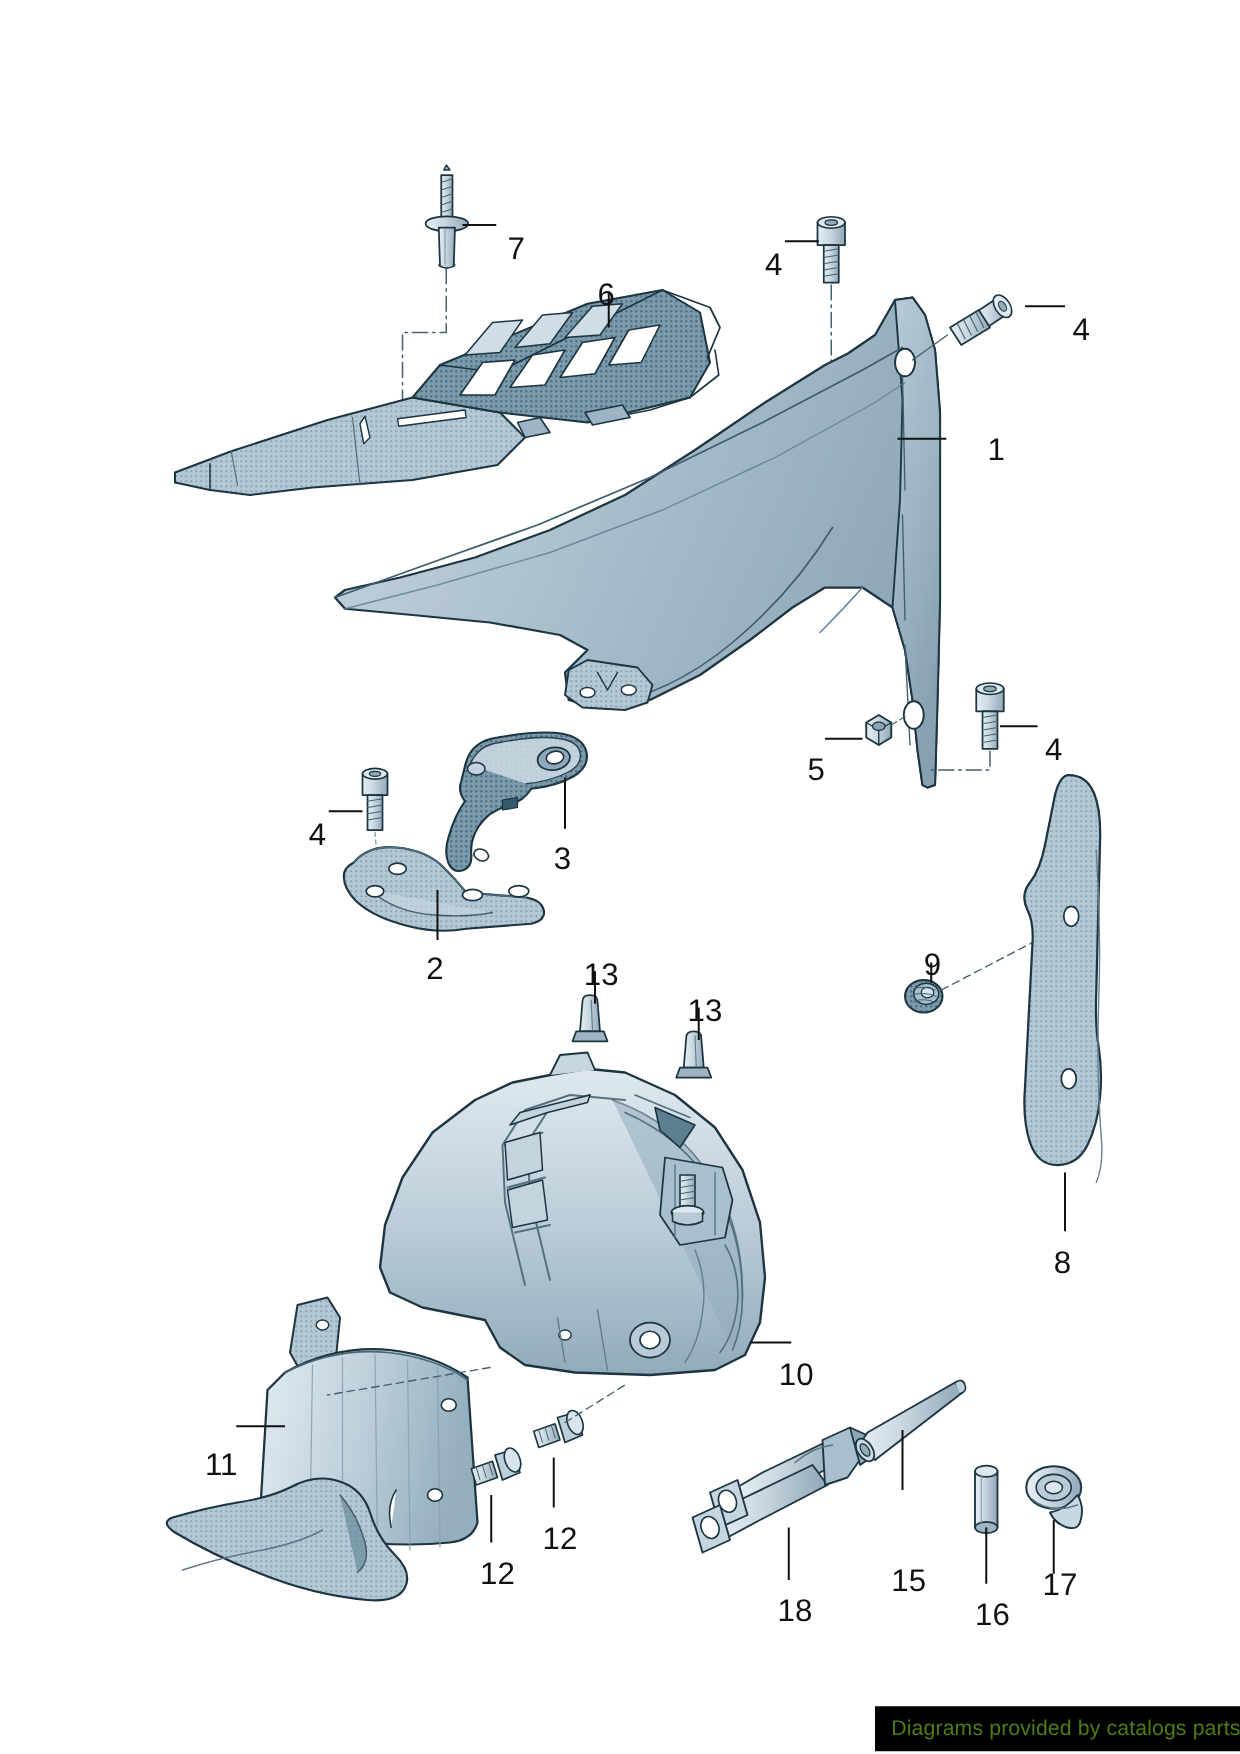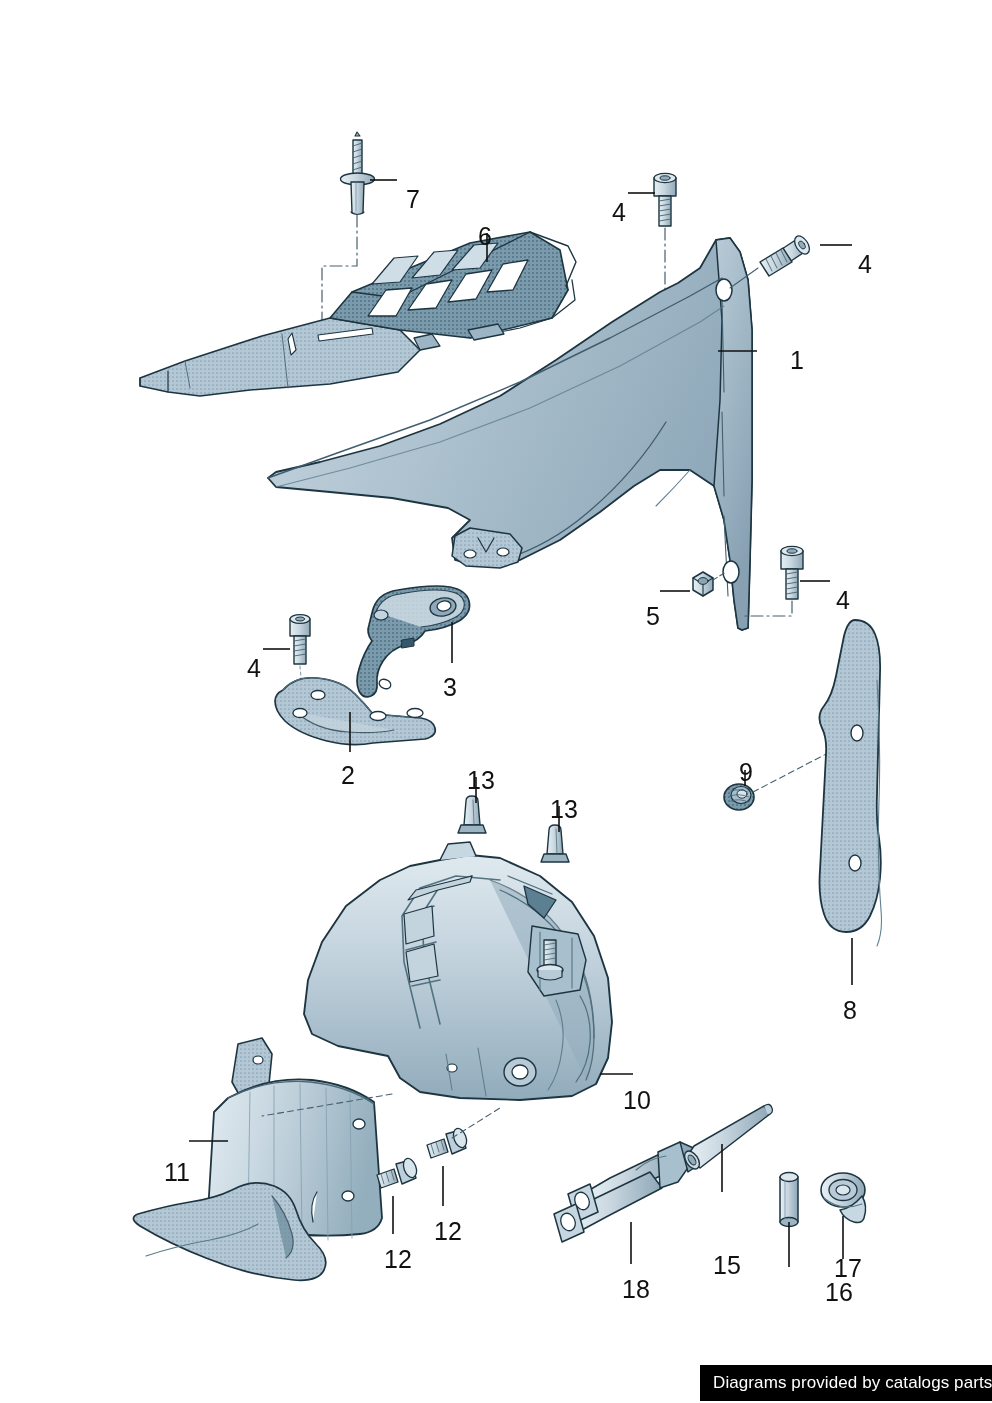--- a/index.html
+++ b/index.html
@@ -15,21 +15,21 @@
     position:absolute;
     font-family:"Liberation Sans","DejaVu Sans",sans-serif;
     font-size:25px;color:#111111;line-height:1;
     white-space:nowrap;user-select:none;
   }
   #footer-banner{
     position:absolute;left:700px;top:1365px;width:292px;height:36px;
     background:#000000;display:flex;align-items:center;
   }
   #footer-banner .bannertext{
-    color:#ffffff;font-size:17px;padding-left:13px;
+    color:#4d7c0f;font-size:17px;padding-left:13px;
     font-family:"Liberation Sans","DejaVu Sans",sans-serif;
     letter-spacing:.1px;white-space:nowrap;
   }
 </style>
 </head>
 <body>
 
 <div id="diagram-root">
 
 <svg class="sheet" viewBox="0 0 992 1403" xmlns="http://www.w3.org/2000/svg">
@@ -483,21 +483,21 @@
       <div class="lbl" style="left: 843px; top: 998px;">8</div>
       <div class="lbl" style="left: 739px; top: 760px;">9</div>
       <div class="lbl" style="left: 623px; top: 1088px;">10</div>
       <div class="lbl" style="left: 164px; top: 1160px; text-align: right;">11</div>
       <div class="lbl" style="left: 384px; top: 1247px;">12</div>
       <div class="lbl" style="left: 434px; top: 1219px;">12</div>
       <div class="lbl" style="left: 467px; top: 768px;">13</div>
       <div class="lbl" style="left: 550px; top: 797px;">13</div>
       <div class="lbl" style="left: 622px; top: 1277px;">18</div>
       <div class="lbl" style="left: 713px; top: 1205px; margin-top: 48px;">15</div>
-      <div class="lbl" style="left: 780px; top: 1280px; margin-left: 45px;">16</div>
+      <div class="lbl" style="left: 780px; top: 1280px;">16</div>
       <div class="lbl" style="left: 834px; top: 1256px;">17</div>
     </div>
 
 <div id="footer-banner">
   <span class="bannertext">Diagrams provided by catalogs parts</span>
 </div>
 
 </div>
 
 </body></html>

